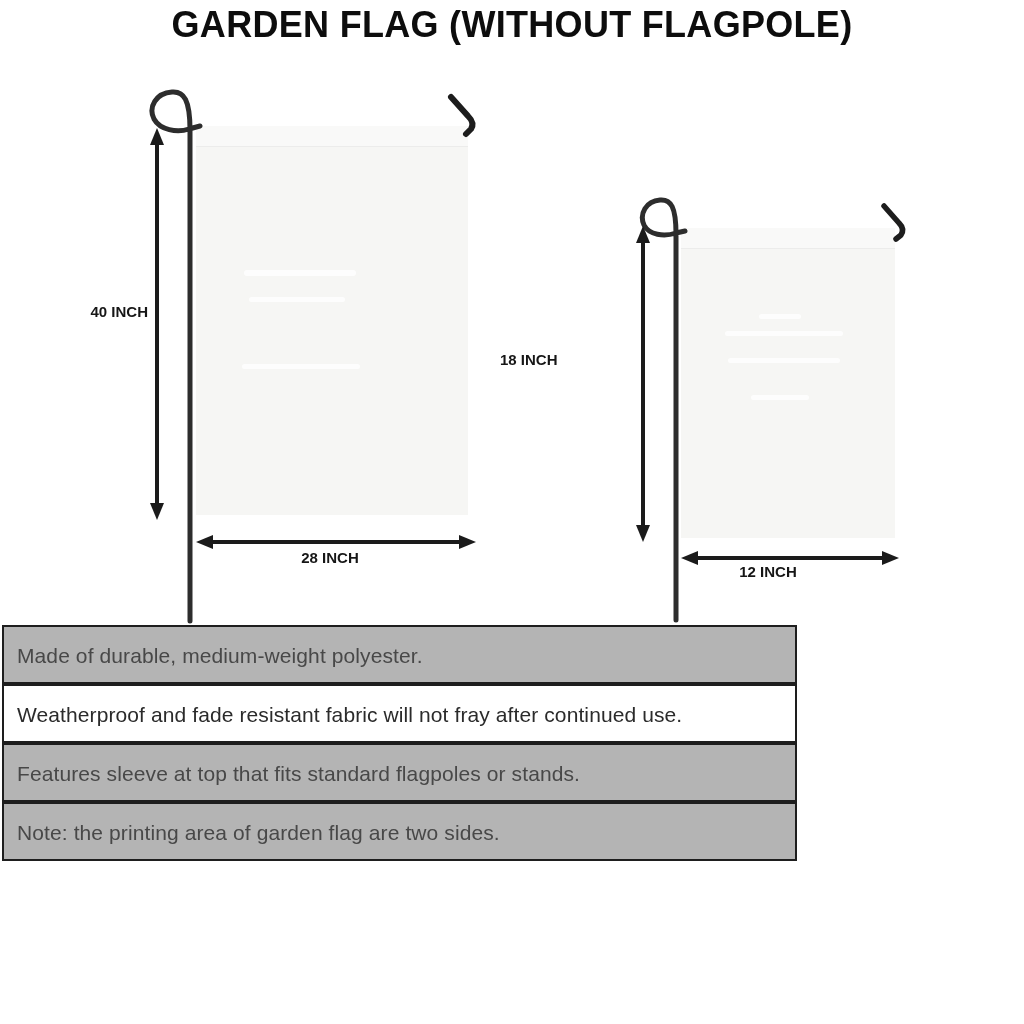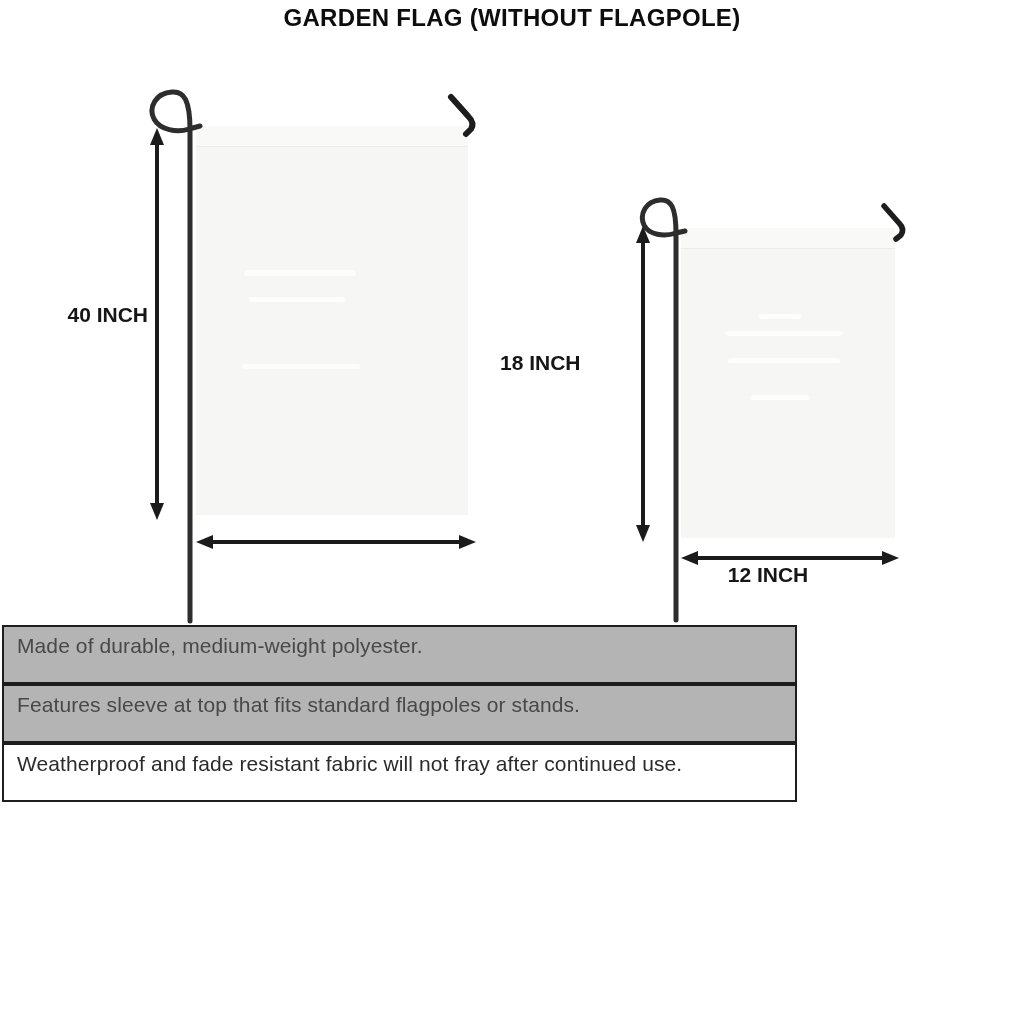--- a/index.html
+++ b/index.html
@@ -4,21 +4,21 @@
 <style>
   html,body { margin:0; padding:0; background:#ffffff; }
   .canvas {
     position:relative; width:1024px; height:1024px;
     background:#ffffff; overflow:hidden;
     font-family:"Liberation Sans","DejaVu Sans",sans-serif;
   }
 
   
   .title { position:absolute; top:5px; left:0; width:100%; text-align:center;
-           color:#0d0d0d; font-weight:800; font-size:24px; line-height:1.12;
+           color:#0d0d0d; font-weight:800; font-size:36px; line-height:1.12;
            letter-spacing:0.3px; }
   .title span { display:block; }
 
   
   .flag { position:absolute; background:#f6f6f4; z-index:1; }
   .flag-large { left:196px; top:126px; width:272px; height:389px; }
   .flag-small { left:681px; top:228px; width:214px; height:310px; }
   .sleeve { position:absolute; left:0; top:0; width:100%; height:20px;
             background:rgba(255,255,255,0.38);
             border-bottom:1px solid rgba(0,0,0,0.05); }
@@ -38,30 +38,30 @@
       border-top:17px solid #1b1b1b; }
   .dim-line-h { position:absolute; height:4px; background:#1b1b1b; z-index:3; }
   .dim-line-h::before { content:""; position:absolute; left:-17px; top:-5px;
       border-top:7px solid transparent; border-bottom:7px solid transparent;
       border-right:17px solid #1b1b1b; }
   .dim-line-h::after { content:""; position:absolute; right:-17px; top:-5px;
       border-top:7px solid transparent; border-bottom:7px solid transparent;
       border-left:17px solid #1b1b1b; }
 
   .dim-label { position:absolute; color:#161616; font-weight:700;
-               font-size:21px; z-index:3; white-space:nowrap; }
+               font-size:15px; z-index:3; white-space:nowrap; }
   .lbl-40 { left:48px;  top:303px; width:100px; text-align:right; }
   .lbl-28 { left:230px; top:549px; width:200px; text-align:center; }
   .lbl-18 { left:500px; top:351px; width:128px; text-align:left; }
   .lbl-12 { left:668px; top:563px; width:200px; text-align:center; }
 
   
   .features { position:absolute; left:2px; top:625px; width:795px; z-index:4; }
   .feature-row { box-sizing:border-box; height:59px; border:2px solid #1e1e1e;
-                 padding:6px 13px 0 13px; font-size:21px; line-height:1.25;
+                 padding:16px 13px 0 13px; font-size:21px; line-height:1.25;
                  letter-spacing:0.1px; }
   .feature-row.gray  { background:#b4b4b4; color:#484848; }
   .feature-row.white { background:#ffffff; color:#2b2b2b; }
 </style>
 </head>
 <body>
 
 <div class="canvas">
 
   <div class="title">
@@ -95,26 +95,28 @@
     </g>
     <g fill="none" stroke="#1d1d1d" stroke-width="5.5" stroke-linecap="round" stroke-linejoin="round">
       <path d="M 884 206 L 899 223 Q 905 229 901 235 L 896 239"></path>
     </g>
   </svg>
 
   <div class="dim-line-v" style="left:155px; top:145px; height:358px;"></div>
   <div class="dim-label lbl-40">40 INCH</div>
 
   <div class="dim-line-h" style="left:213px; top:540px; width:246px;"></div>
+  <div class="dim-label lbl-28">28 INCH</div>
 
   <div class="dim-line-v" style="left:641px; top:243px; height:282px;"></div>
   <div class="dim-label lbl-18">18 INCH</div>
 
   <div class="dim-line-h" style="left:698px; top:556px; width:184px;"></div>
   <div class="dim-label lbl-12">12 INCH</div>
 
   <div class="features">
     <div class="feature-row gray">Made of durable, medium-weight polyester.</div>
+    <div class="feature-row white">Weatherproof and fade resistant fabric will not fray after continued use.</div>
     <div class="feature-row gray">Features sleeve at top that fits standard flagpoles or stands.</div>
-    <div class="feature-row white">Weatherproof and fade resistant fabric will not fray after continued use.</div>
+    <div class="feature-row gray">Note: the printing area of garden flag are two sides.</div>
   </div>
 
 </div>
 
 </body></html>

